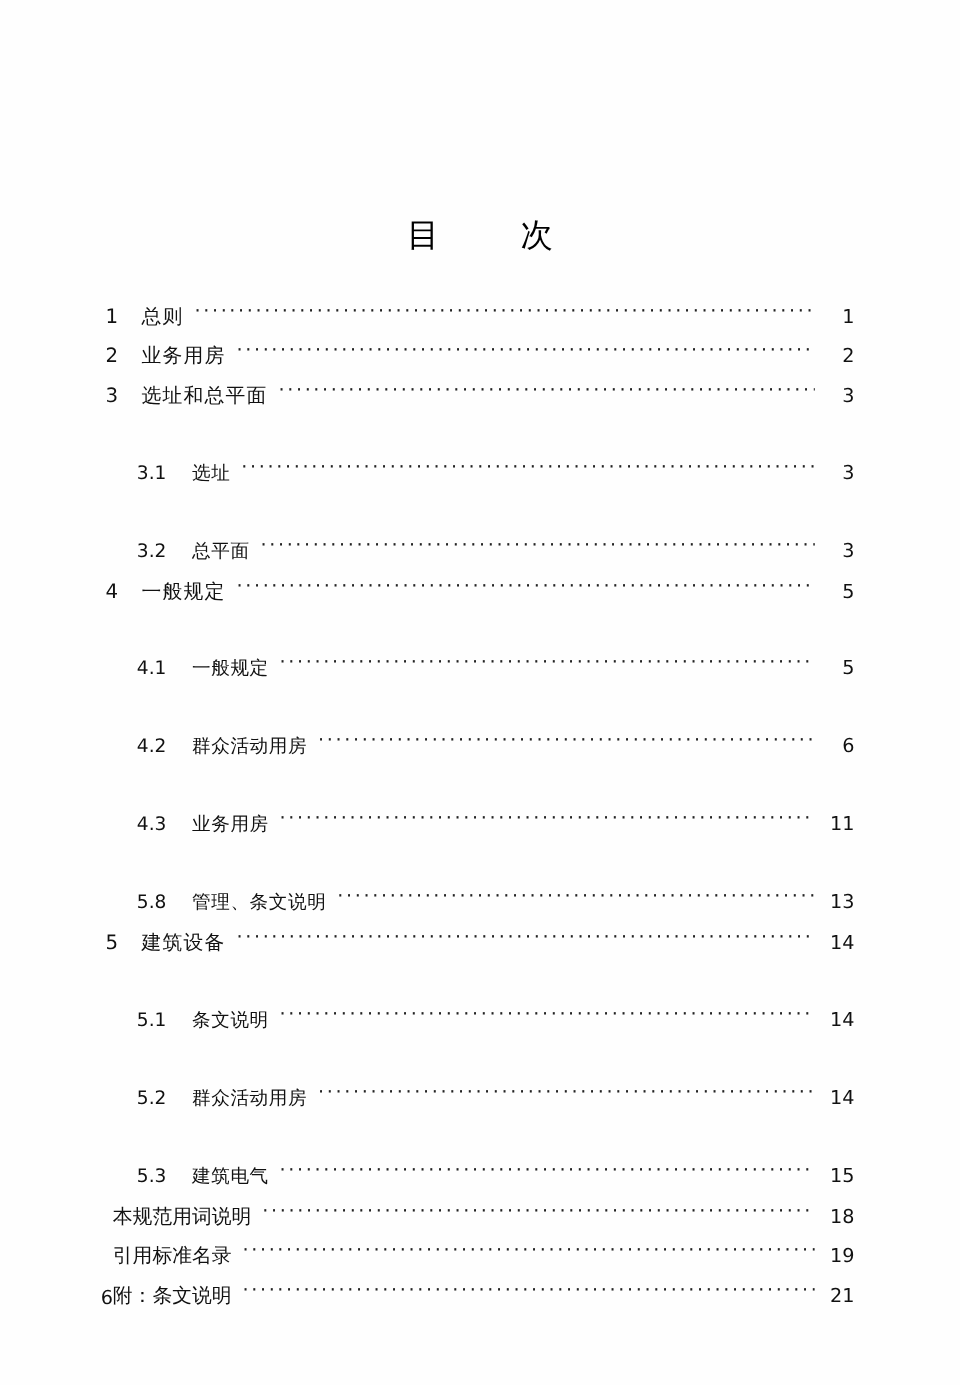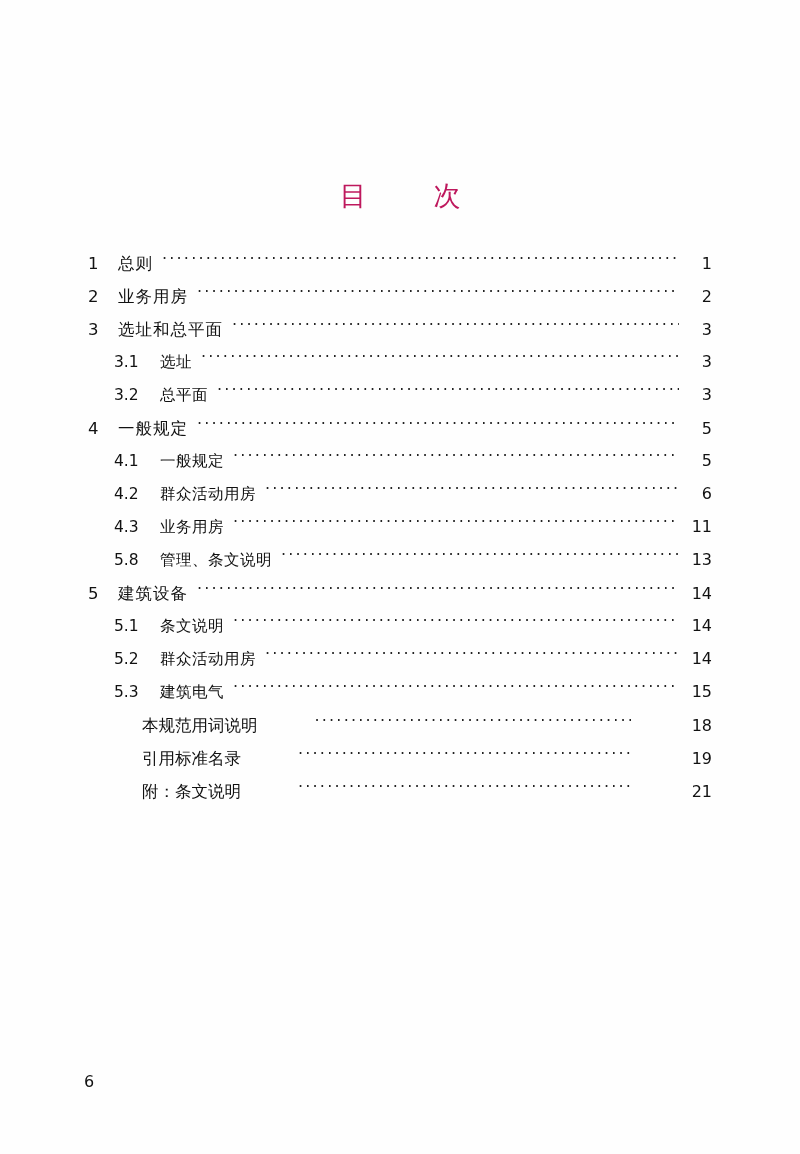--- a/index.html
+++ b/index.html
@@ -23,23 +23,23 @@
 
   .toc-title {
     position: absolute;
     top: 178px;
     left: 0;
     width: 800px;
     text-align: center;
     font-size: 27px;
     letter-spacing: 30px;
     text-indent: 30px;
-    font-family: Liberation Serif, serif;
+    font-family: Liberation Sans, sans-serif;
     font-weight: 500;
-    color: #be185d;
+    color: #000000;
   }
 
   .toc-list {
     position: absolute;
     top: 252px;
     left: 88px;
     width: 624px;
   }
 
   .toc-row {
@@ -56,26 +56,26 @@
     display: inline-block;
     text-align: left;
     font-family: "DejaVu Sans", "Liberation Sans", sans-serif;
   }
 
   
   .lvl1 .num { width: 30px; }
   .lvl1 .label { letter-spacing: 1px; }
 
   
-  .lvl2 { padding-left: 26px; font-size: 15.5px; }
+  .lvl2 { padding-left: 26px; font-size: 15.5px; margin-top: 32px; }
   .lvl2 .num { width: 46px; }
   .lvl2 .label { letter-spacing: 0.5px; }
 
   
-  .plain { padding-left: 6px; gap: 48px; }
+  .plain { padding-left: 6px; }
   .plain .num { width: 0; }
 
   .leader {
     flex: 1 1 auto;
     overflow: hidden;
     margin: 0 7px 0 9px;
     position: relative;
     height: 1em;
   }
   .leader::before {

